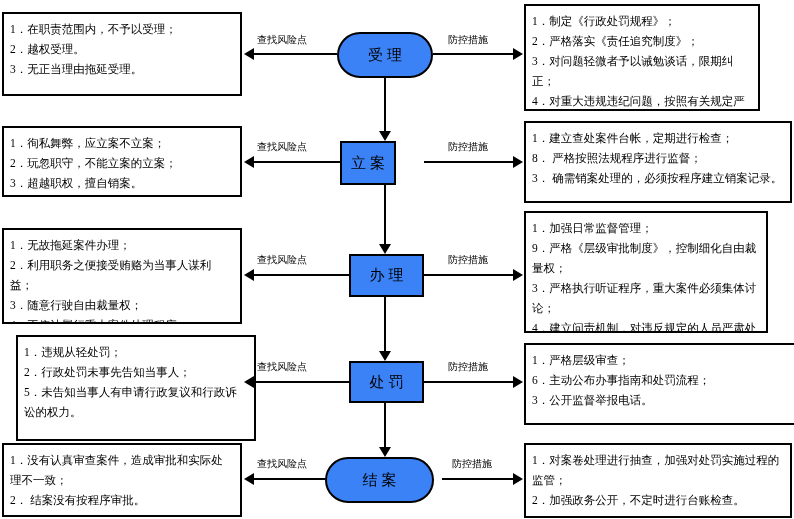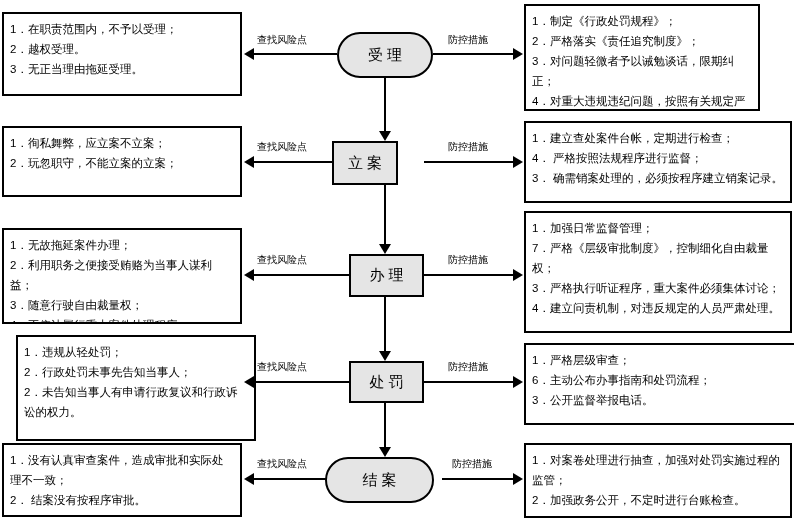--- a/index.html
+++ b/index.html
@@ -1,28 +1,28 @@
 <!DOCTYPE html>
 <html><head>
 <meta charset="utf-8">
 <style>
   html, body { margin:0; padding:0; background:#fff; }
   .canvas {
     position:relative; width:794px; height:519px; background:#ffffff;
-    font-family:Liberation Sans, sans-serif; color:#000;
+    font-family:Liberation Serif, serif; color:#000;
     overflow:hidden;
   }
   .box {
     position:absolute; border:2px solid #000; background:#fff;
     box-sizing:border-box; padding:5px 6px 0 6px;
     font-size:11.5px; line-height:20px; overflow:hidden;
     word-break:break-all;
   }
   .shape {
-    position:absolute; border:2px solid #000; background:#e5e5e5;
+    position:absolute; border:2px solid #000; background:#3b82f6;
     box-sizing:border-box; display:flex; align-items:center; justify-content:center;
     font-size:15px; letter-spacing:4px; text-indent:4px;
   }
   .stadium { border-radius:24px; }
   .harrow { position:absolute; height:2px; background:#000; }
   .harrow.head-left::before {
     content:""; position:absolute; left:-10px; top:-5px; width:0; height:0;
     border-top:6px solid transparent; border-bottom:6px solid transparent;
     border-right:10px solid #000;
   }
@@ -60,60 +60,61 @@
     <div>1．制定《行政处罚规程》；</div>
     <div>2．严格落实《责任追究制度》；</div>
     <div>3．对问题轻微者予以诫勉谈话，限期纠正；</div>
     <div>4．对重大违规违纪问题，按照有关规定严肃查处；</div>
   </div>
   <div class="varrow" style="left:384px;top:78px;height:53px"></div>
 
   <div class="box" style="left:2px;top:126px;width:240px;height:71px">
     <div>1．徇私舞弊，应立案不立案；</div>
     <div>2．玩忽职守，不能立案的立案；</div>
+    <div>3．超越职权，擅自销案。</div>
   </div>
   <div class="arrow-label" style="left:257px;top:140px">查找风险点</div>
   <div class="harrow head-left" style="left:254px;top:161px;width:94px"></div>
-  <div class="shape" style="left:332px;top:141px;width:66px;height:44px">
+  <div class="shape" style="left:340px;top:141px;width:56px;height:44px">
     <span>立案</span>
   </div>
   <div class="harrow head-right" style="left:424px;top:161px;width:89px"></div>
   <div class="arrow-label" style="left:448px;top:140px">防控措施</div>
   <div class="box" style="left:524px;top:121px;width:268px;height:82px">
     <div>1．建立查处案件台帐，定期进行检查；</div>
-    <div>4． 严格按照法规程序进行监督；</div>
+    <div>8． 严格按照法规程序进行监督；</div>
     <div>3． 确需销案处理的，必须按程序建立销案记录。</div>
   </div>
   <div class="varrow" style="left:384px;top:185px;height:59px"></div>
 
   <div class="box" style="left:2px;top:228px;width:240px;height:96px">
     <div>1．无故拖延案件办理；</div>
     <div>2．利用职务之便接受贿赂为当事人谋利益；</div>
     <div>3．随意行驶自由裁量权；</div>
     <div>4．不依法履行重大案件处理程序。</div>
   </div>
   <div class="arrow-label" style="left:257px;top:253px">查找风险点</div>
   <div class="harrow head-left" style="left:254px;top:274px;width:95px"></div>
   <div class="shape" style="left:349px;top:254px;width:75px;height:43px">
     <span>办理</span>
   </div>
   <div class="harrow head-right" style="left:424px;top:274px;width:89px"></div>
   <div class="arrow-label" style="left:448px;top:253px">防控措施</div>
-  <div class="box" style="left:524px;top:211px;width:268px;height:122px">
+  <div class="box" style="left:524px;top:211px;width:244px;height:122px">
     <div>1．加强日常监督管理；</div>
-    <div>7．严格《层级审批制度》，控制细化自由裁量权；</div>
+    <div>9．严格《层级审批制度》，控制细化自由裁量权；</div>
     <div>3．严格执行听证程序，重大案件必须集体讨论；</div>
     <div>4．建立问责机制，对违反规定的人员严肃处理。</div>
   </div>
   <div class="varrow" style="left:384px;top:297px;height:54px"></div>
 
   <div class="box" style="left:16px;top:335px;width:240px;height:106px">
     <div>1．违规从轻处罚；</div>
     <div>2．行政处罚未事先告知当事人；</div>
-    <div>2．未告知当事人有申请行政复议和行政诉讼的权力。</div>
+    <div>5．未告知当事人有申请行政复议和行政诉讼的权力。</div>
   </div>
   <div class="arrow-label" style="left:257px;top:360px">查找风险点</div>
   <div class="harrow head-left" style="left:254px;top:381px;width:95px"></div>
   <div class="shape" style="left:349px;top:361px;width:75px;height:42px">
     <span>处罚</span>
   </div>
   <div class="harrow head-right" style="left:424px;top:381px;width:89px"></div>
   <div class="arrow-label" style="left:448px;top:360px">防控措施</div>
   <div class="box" style="left:524px;top:343px;width:284px;height:82px">
     <div>1．严格层级审查；</div>

